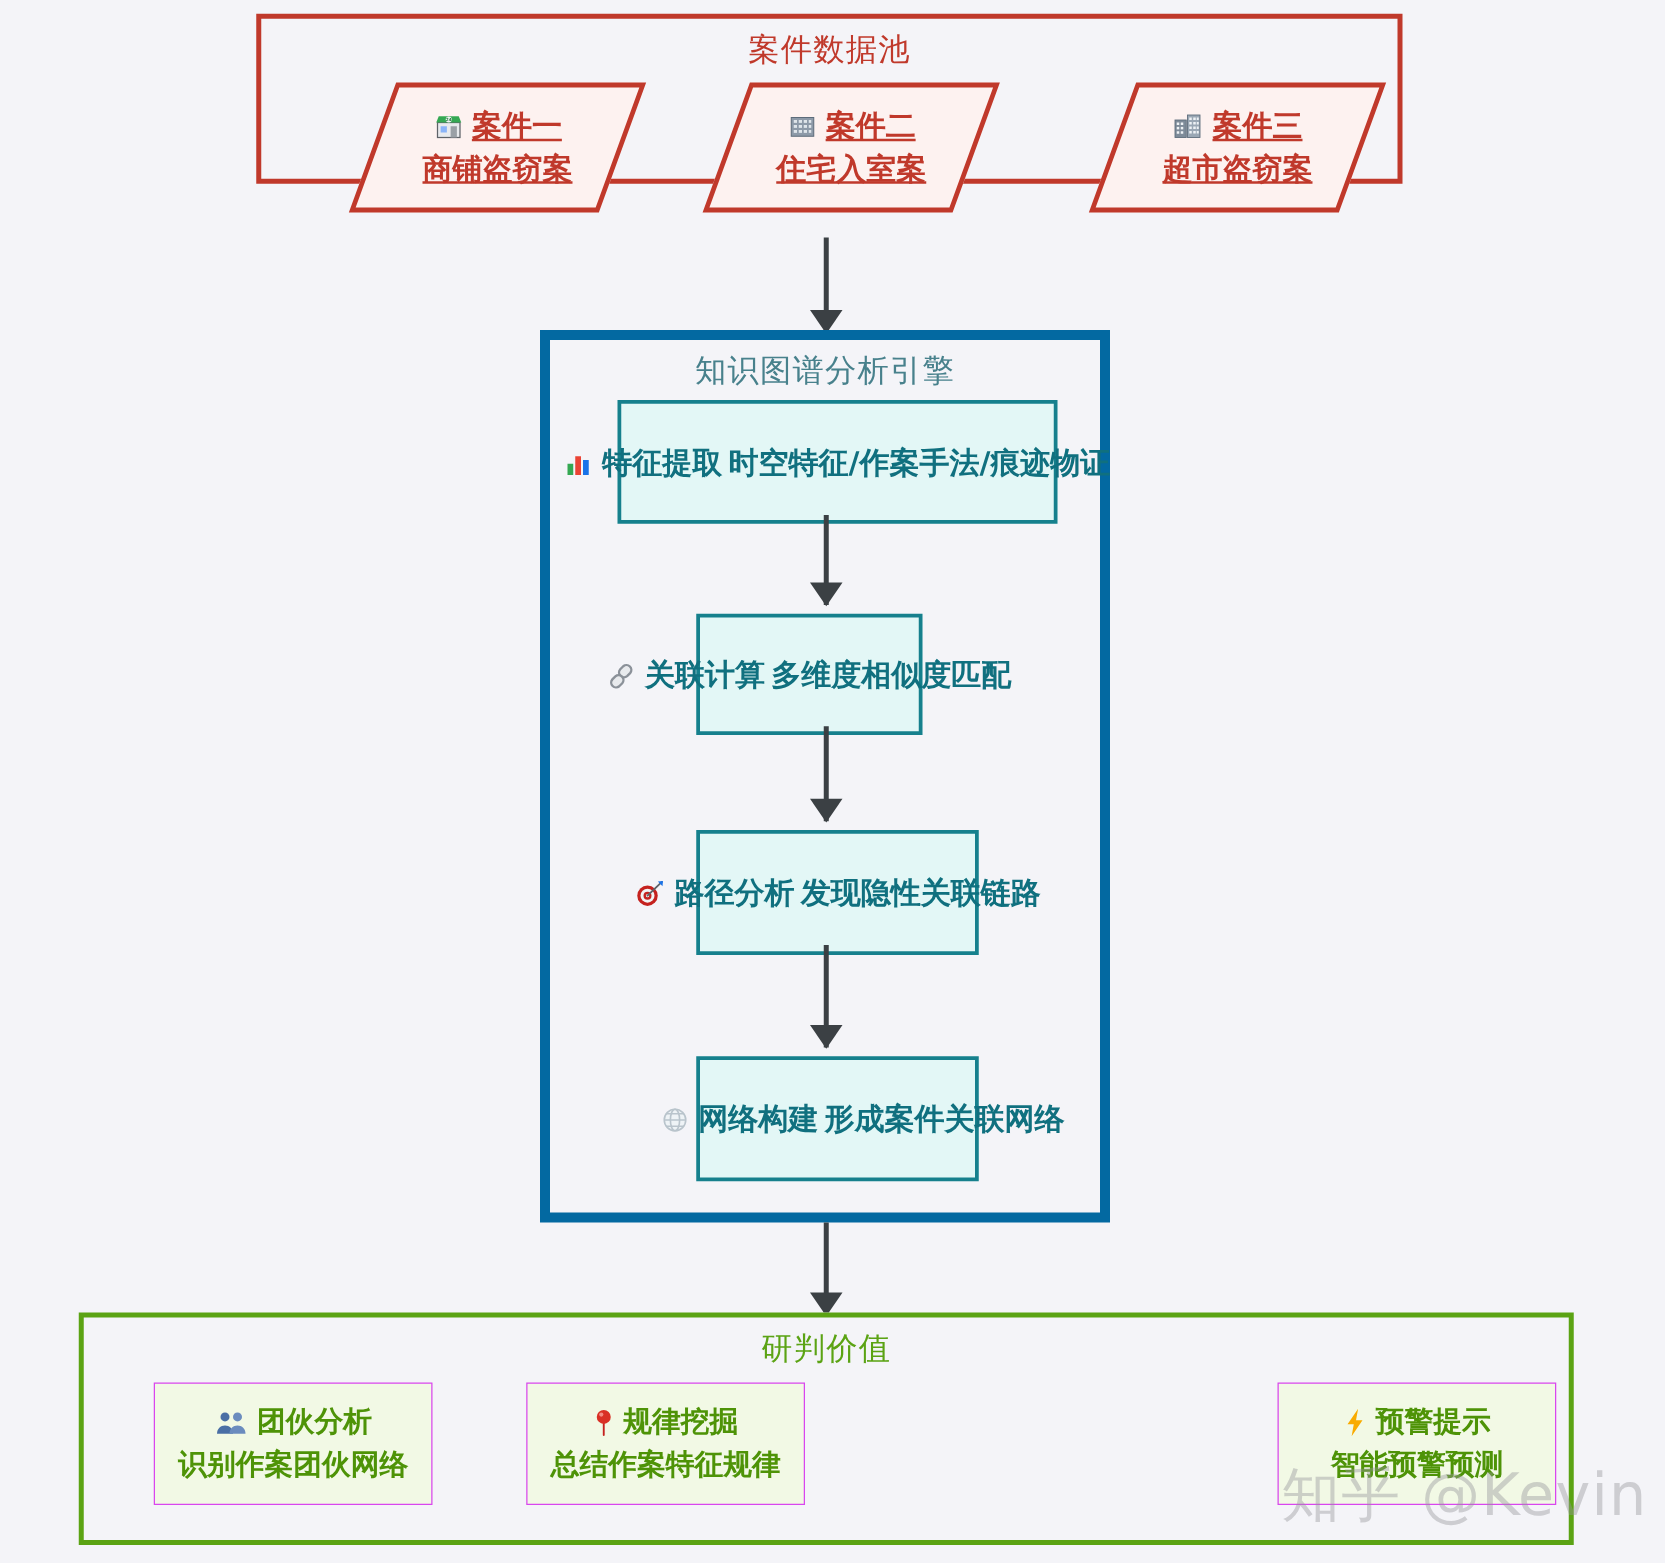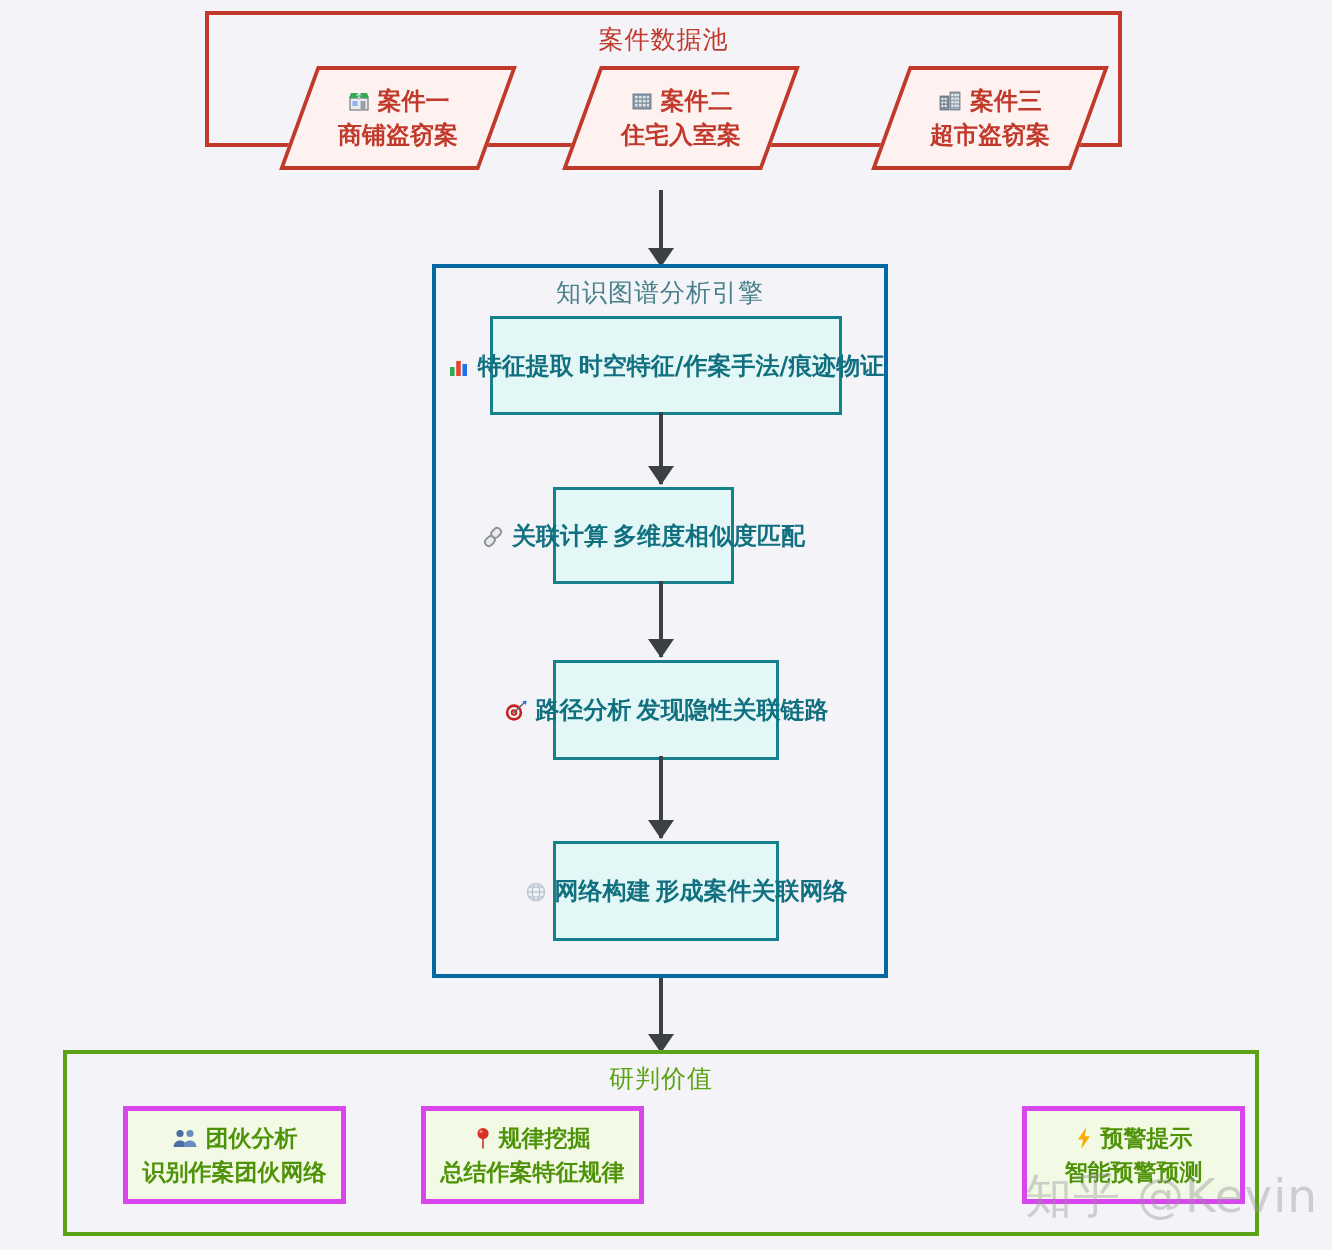--- a/index.html
+++ b/index.html
@@ -44,21 +44,21 @@
     border: 4px solid #c0392b;
   }
   #case-pool .group-title { color: #c0392b; }
 
   
   #engine {
     left: 432px;
     top: 264px;
     width: 456px;
     height: 714px;
-    border: 4px solid #0369a1;
+    border: 8px solid #0369a1;
   }
   #engine .group-title { color: #48818c; }
 
   
   #value {
     left: 63px;
     top: 1050px;
     width: 1196px;
     height: 186px;
     border: 4px solid #5ba314;
@@ -85,20 +85,21 @@
     display: flex;
     flex-direction: column;
     align-items: center;
     justify-content: center;
     gap: 4px;
     color: #c0392b;
     font-size: 24px;
     font-weight: bold;
     line-height: 1.25;
     white-space: nowrap;
+    text-decoration: underline;
   }
   .para-line { display: flex; align-items: center; gap: 7px; }
 
   #case-1 { left: 89px; }
   #case-2 { left: 372px; }
   #case-3 { left: 681px; }
 
   
   .step {
     position: absolute;
@@ -122,21 +123,21 @@
   #step-path     { left: 117px; top: 392px; width: 226px; height: 100px; }
   #step-network  { left: 117px; top: 573px; width: 226px; height: 100px; padding-left: 40px; }
 
   
   .vbox {
     position: absolute;
     top: 52px;
     width: 223px;
     height: 98px;
     background: #f2f9e5;
-    border: 5px solid #d946ef;
+    border: 1px solid #d946ef;
     display: flex;
     flex-direction: column;
     align-items: center;
     justify-content: center;
     gap: 5px;
     color: #4e9307;
     font-size: 23px;
     font-weight: bold;
     line-height: 1.25;
     white-space: nowrap;

